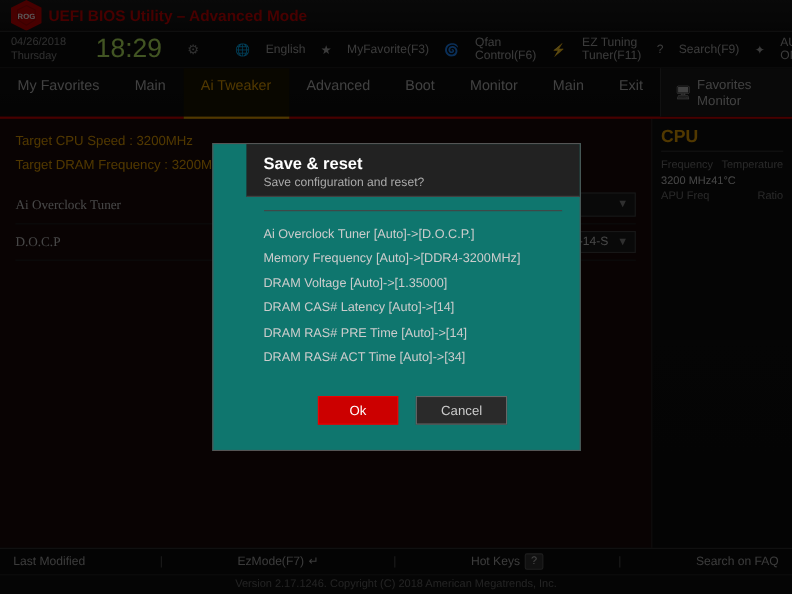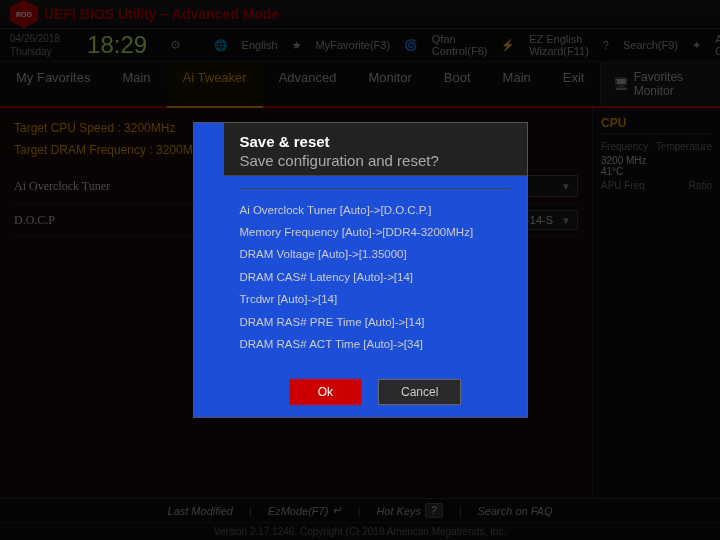--- a/index.html
+++ b/index.html
@@ -163,32 +163,31 @@
     
     .right-panel {
       width: 128px;
       background: linear-gradient(to bottom, #111, #0d0d0d);
       border-left: 1px solid #2a2a2a;
       padding: 8px;
       font-size: 11px;
     }
     .hw-section-title {
       color: #e8a000;
-      font-size: 12px;
+      font-size: 16px;
       font-weight: bold;
       margin-bottom: 6px;
       border-bottom: 1px solid #333;
       padding-bottom: 3px;
     }
     .hw-row {
       display: flex;
       padding: 2px 0;
       font-size: 10px;
       color: #aaa;
-      flex-direction: column;
     }
     .hw-value {
       color: #ccc;
     }
     .hw-label-row {
       display: flex;
       justify-content: space-between;
       padding: 1px 0;
       font-size: 10px;
       color: #777;
@@ -198,40 +197,40 @@
     .modal-overlay {
       position: absolute;
       top: 0; left: 0; right: 0; bottom: 0;
       background: rgba(0,0,0,0.65);
       z-index: 100;
       display: flex;
       align-items: center;
       justify-content: center;
     }
     .modal {
-      background: #1d4ed8;
+      background: #0f766e;
       border: 1px solid #555;
       width: 335px;
       min-height: 280px;
       position: relative;
       padding-left: 30px;
     }
     .modal-header {
       background: #222;
       padding: 10px 16px 6px;
       border-bottom: 1px solid #444;
     }
     .modal-title {
       font-size: 15px;
       color: #fff;
       font-weight: 600;
       margin-bottom: 2px;
     }
     .modal-subtitle {
-      font-size: 15px;
+      font-size: 11px;
       color: #aaa;
     }
     .modal-body {
       padding: 12px 16px;
     }
     .modal-divider {
       height: 1px;
       background: #444;
       margin-bottom: 10px;
     }
@@ -271,26 +270,25 @@
       bottom: 0;
       left: 0;
       right: 0;
       z-index: 10;
       background: #0d0d0d;
       border-top: 1px solid #333;
     }
     .footer-top {
       display: flex;
       align-items: center;
-      justify-content: center;
+      justify-content: space-between;
       padding: 4px 12px;
       gap: 16px;
       font-size: 11px;
       color: #aaa;
-      font-style: italic;
     }
     .footer-sep {
       color: #555;
     }
     .footer-btn {
       display: flex;
       align-items: center;
       gap: 4px;
       cursor: pointer;
     }
@@ -342,40 +340,40 @@
     <div class="header-right item">
       <span>★</span>
       <span>MyFavorite(F3)</span>
     </div>
     <div class="header-right item">
       <span>🌀</span>
       <span>Qfan Control(F6)</span>
     </div>
     <div class="header-right item">
       <span>⚡</span>
-      <span>EZ English Wizard(F11)</span>
+      <span>EZ Tuning Tuner(F11)</span>
     </div>
     <div class="header-right item">
       <span>?</span>
       <span>Search(F9)</span>
     </div>
     <div class="header-right item">
       <span>✦</span>
       <span>AURA ON/OFF(F4)</span>
     </div>
   </div>
 </div>
 
 <div class="navbar">
   <div class="nav-item">My Favorites</div>
   <div class="nav-item">Main</div>
   <div class="nav-item active">Ai Tweaker</div>
   <div class="nav-item">Advanced</div>
+  <div class="nav-item">Boot</div>
   <div class="nav-item">Monitor</div>
-  <div class="nav-item">Boot</div>
   <div class="nav-item">Main</div>
   <div class="nav-item">Exit</div>
   <div class="hw-monitor-tab">
     <span>🖥</span>
     <span>Favorites Monitor</span>
   </div>
 </div>
 
 <div class="main">
 
@@ -426,21 +424,20 @@
     <div class="modal-header">
       <div class="modal-title">Save &amp; reset</div>
       <div class="modal-subtitle">Save configuration and reset?</div>
     </div>
     <div class="modal-body">
       <div class="modal-divider"></div>
       <div class="modal-item">Ai Overclock Tuner [Auto]-&gt;[D.O.C.P.]</div>
       <div class="modal-item">Memory Frequency [Auto]-&gt;[DDR4-3200MHz]</div>
       <div class="modal-item">DRAM Voltage [Auto]-&gt;[1.35000]</div>
       <div class="modal-item">DRAM CAS# Latency [Auto]-&gt;[14]</div>
-      <div class="modal-item">Trcdwr [Auto]-&gt;[14]</div>
       <div class="modal-item">DRAM RAS# PRE Time [Auto]-&gt;[14]</div>
       <div class="modal-item">DRAM RAS# ACT Time [Auto]-&gt;[34]</div>
     </div>
     <div class="modal-footer">
       <button class="btn-ok">Ok</button>
       <button class="btn-cancel">Cancel</button>
     </div>
   </div>
 </div>
 

